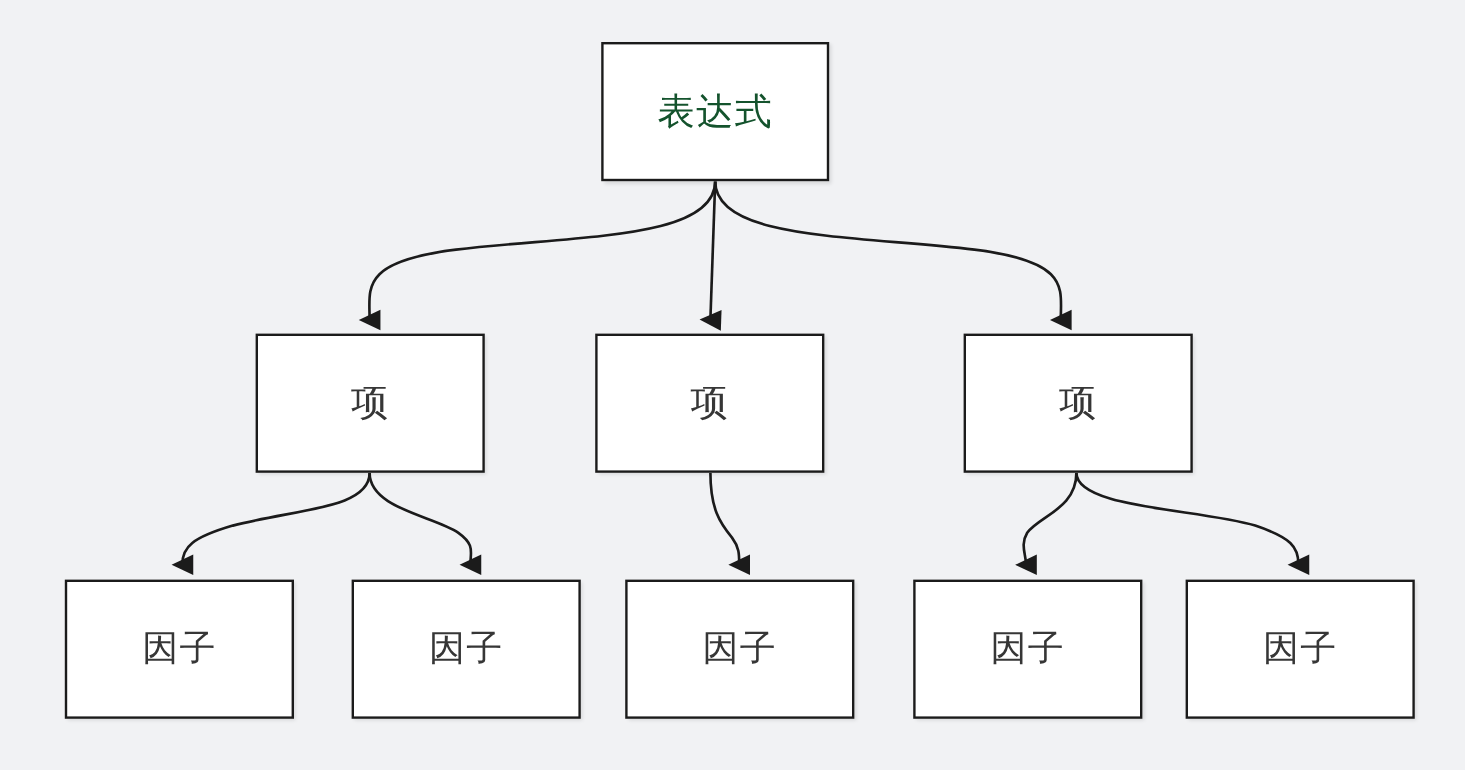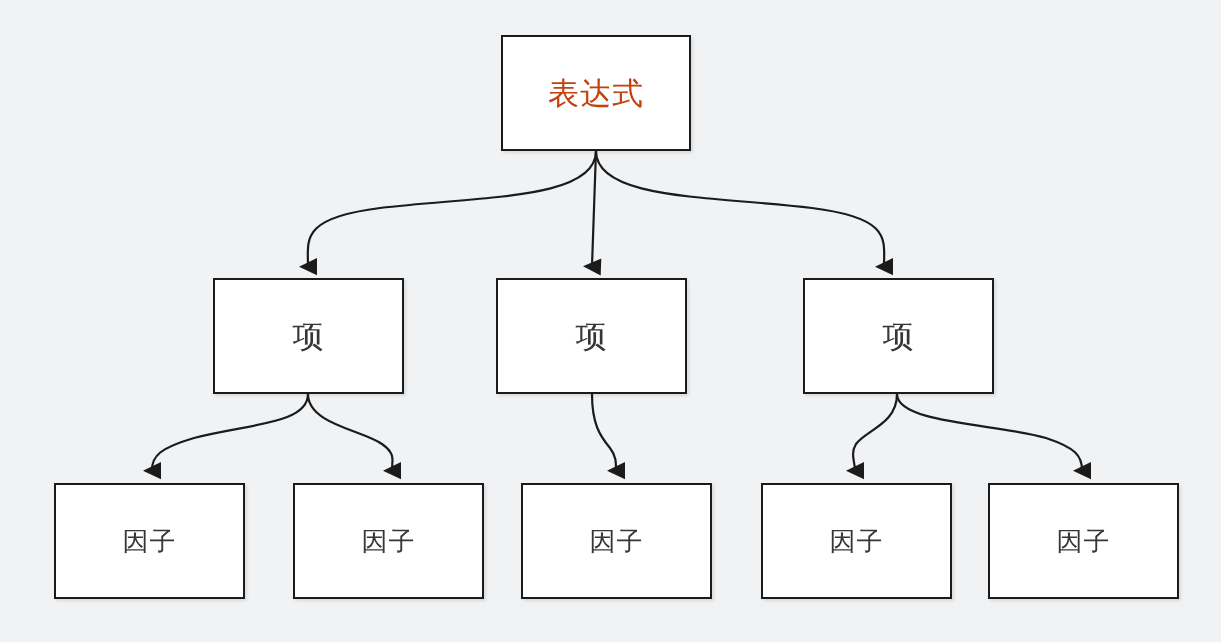--- a/index.html
+++ b/index.html
@@ -40,21 +40,21 @@
   .node-label {
     color: #363636;
     font-size: 31px;
     line-height: 1;
     letter-spacing: 1px;
     font-weight: 400;
     white-space: nowrap;
     user-select: none;
   }
   .node-label.small {
-    font-size: 26px;
+    font-size: 30px;
   }
 </style>
 </head>
 <body style="background: rgb(241, 242, 244);">
 
 <div id="diagram-root" style="background: rgb(241, 242, 244);">
 
   <svg id="edge-layer" viewBox="0 0 1221 642" xmlns="http://www.w3.org/2000/svg">
     <defs>
       <marker id="arrow-head" markerWidth="9" markerHeight="9" refX="4.2" refY="4.5" orient="auto" markerUnits="strokeWidth">
@@ -68,21 +68,21 @@
       <path marker-end="url(#arrow-head)" d="M 596 151 C 596 200 712 196 812 208 C 892 218 884 240 884 266"></path>
       <path marker-end="url(#arrow-head)" d="M 308 394 C 308 424 248 424 194 438 C 160 448 152 456 152 470"></path>
       <path marker-end="url(#arrow-head)" d="M 308 394 C 308 424 362 430 382 444 C 396 454 392 460 392 470"></path>
       <path marker-end="url(#arrow-head)" d="M 592 394 C 592 424 600 436 610 448 C 616 456 616 462 616 470"></path>
       <path marker-end="url(#arrow-head)" d="M 897 394 C 897 424 866 430 856 444 C 850 454 855 462 855 470"></path>
       <path marker-end="url(#arrow-head)" d="M 897 394 C 897 424 1000 424 1046 438 C 1076 448 1082 456 1082 470"></path>
     </g>
   </svg>
 
   <div class="node" style="left: 501px; top: 35px; width: 190px; height: 116px; background: rgb(255, 255, 255); border-color: rgb(27, 27, 27);">
-    <span class="node-label" style="color: #c2410c;">表达式</span>
+    <span class="node-label" style="color: #14532d;">表达式</span>
   </div>
 
   <div class="node" style="left: 213px; top: 278px; width: 191px; height: 116px; background: rgb(255, 255, 255); border-color: rgb(27, 27, 27);">
     <span class="node-label" style="color: rgb(54, 54, 54);">项</span>
   </div>
   <div class="node" style="left: 496px; top: 278px; width: 191px; height: 116px; background: rgb(255, 255, 255); border-color: rgb(27, 27, 27);">
     <span class="node-label" style="color: rgb(54, 54, 54);">项</span>
   </div>
   <div class="node" style="left: 803px; top: 278px; width: 191px; height: 116px; background: rgb(255, 255, 255); border-color: rgb(27, 27, 27);">
     <span class="node-label" style="color: rgb(54, 54, 54);">项</span>

